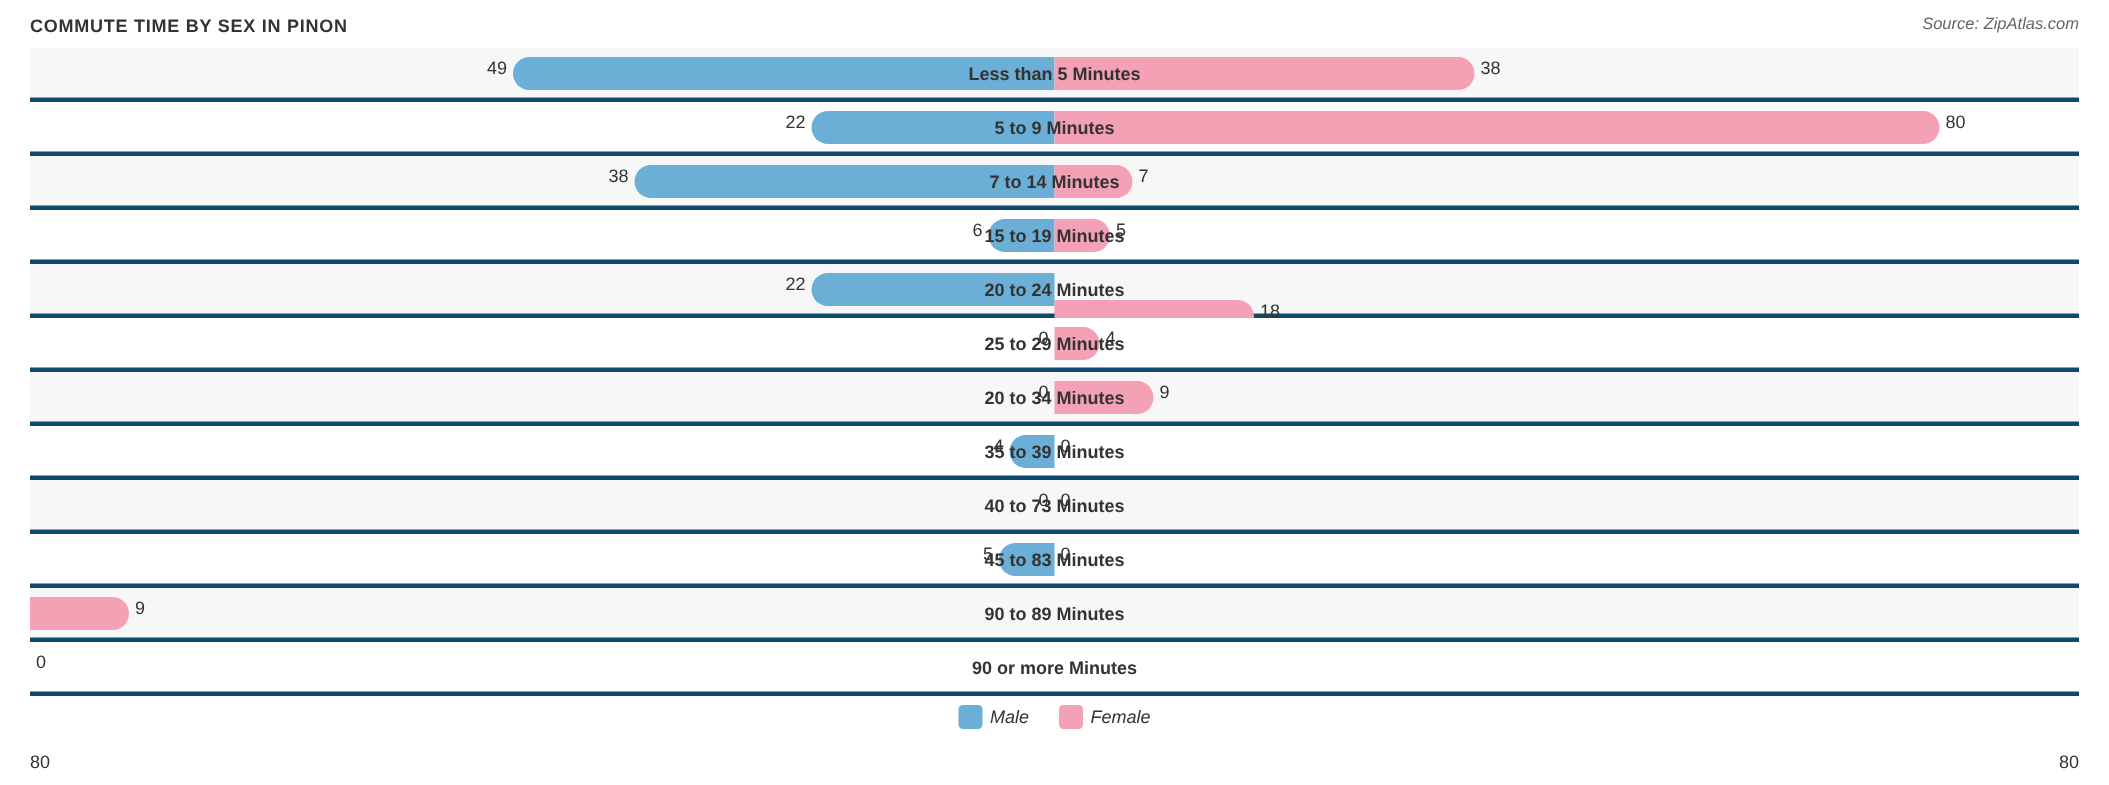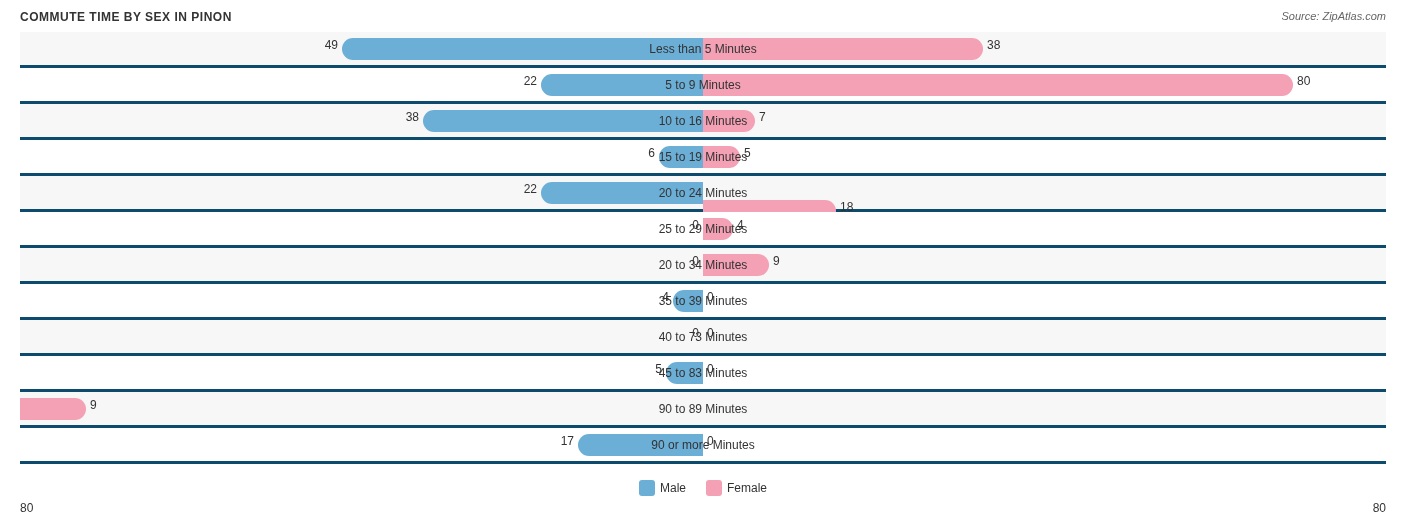--- a/index.html
+++ b/index.html
@@ -80,20 +80,21 @@
     .label-center {
       position: absolute;
       left: 50%;
       transform: translateX(-50%);
       font-size: 12px;
       color: #333;
       white-space: nowrap;
       z-index: 10;
       text-align: center;
       pointer-events: none;
+      font-weight: bold;
     }
     .male-bar {
       height: 22px;
       background: #6baed6;
       border-radius: 11px 0 0 11px;
       position: absolute;
       right: 0;
     }
     .female-bar {
       height: 22px;
@@ -128,21 +129,22 @@
       bottom: 8px;
       right: 20px;
       font-size: 12px;
       color: #333;
     }
     .legend {
       display: flex;
       justify-content: center;
       align-items: center;
       gap: 20px;
-      margin-top: 16px;
+      margin-top: 6px;
+      font-style: italic;
     }
     .legend-item {
       display: flex;
       align-items: center;
       gap: 5px;
       font-size: 12px;
       color: #333;
     }
     .legend-box {
       width: 16px;
@@ -190,21 +192,21 @@
       </div>
     </div>
   </div>
       <div class="bar-row">
     <div class="row-inner">
       <div class="left-section">
         <div class="male-bar" style="width:280px;">
           <span class="male-value">38</span>
         </div>
       </div>
-      <span class="label-center">10 to 16 Minutes</span>
+      <span class="label-center">7 to 14 Minutes</span>
       <div class="right-section">
         <div class="female-bar" style="width:52px;">
           <span class="female-value">7</span>
         </div>
       </div>
     </div>
   </div>
       <div class="bar-row">
     <div class="row-inner">
       <div class="left-section">
@@ -315,25 +317,20 @@
       <span class="label-center">90 to 89 Minutes</span>
       <div class="right-section">
         <div class="female-bar" style="width:66px;">
           <span class="female-value">9</span>
         </div>
       </div>
     </div>
   </div>
       <div class="bar-row">
     <div class="row-inner">
-      <div class="left-section">
-        <div class="male-bar" style="width:125px;">
-          <span class="male-value">17</span>
-        </div>
-      </div>
       <span class="label-center">90 or more Minutes</span>
       <div class="right-section">
         <div class="female-bar" style="width:0px;">
           <span class="female-value">0</span>
         </div>
       </div>
     </div>
   </div>
     </div>
 

